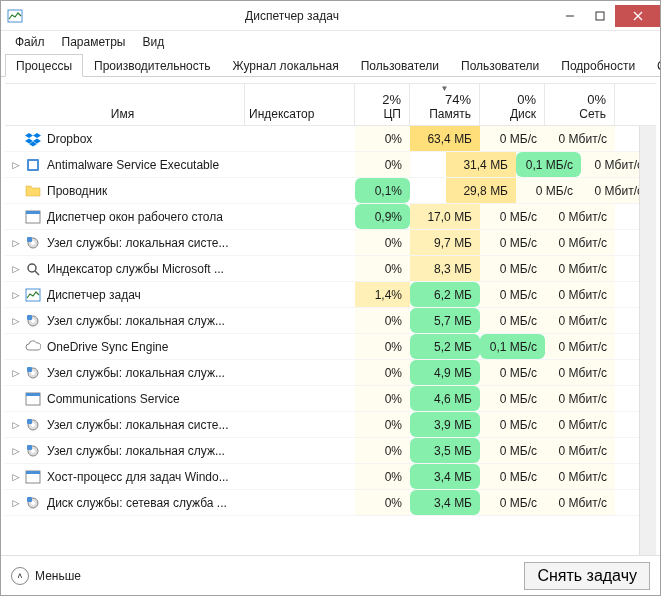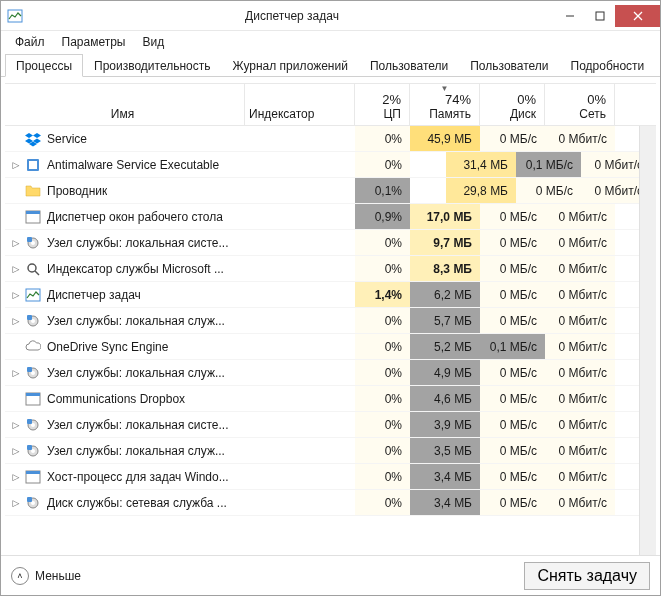--- a/index.html
+++ b/index.html
@@ -39,22 +39,22 @@
 .cell.num { justify-content: flex-end; text-align: right; }
 .cell.cpu { width: 55px; }
 .cell.mem { width: 70px; }
 .cell.disk { width: 65px; }
 .cell.net { width: 70px; }
 .expander { width: 14px; text-align: center; color: #666; font-size: 9px; flex-shrink: 0; }
 .pad { width: 14px; flex-shrink: 0; }
 .picon { width: 16px; height: 16px; margin: 0 6px 0 2px; flex-shrink: 0; }
 .pname { white-space: nowrap; overflow: hidden; text-overflow: ellipsis; }
 .heat0 { background: #fffcf0; }
-.heat1 { background: #a3a3a3; }
-.heat2 { background: #fff0b8; font-weight: bold; }
+.heat1 { background: #86efac; border-radius: 6px; }
+.heat2 { background: #fff0b8; }
 .heat3 { background: #ffe89a; margin-left: 36px; }
 .heat4 { background: #ffdf7a; }
 .footer { height: 40px; border-top: 1px solid #e0e0e0; display: flex; align-items: center; padding: 0 10px; gap: 8px; }
 .less-btn { display: flex; align-items: center; gap: 6px; font-size: 12px; color: #222; }
 .less-circle { width: 18px; height: 18px; border: 1px solid #888; border-radius: 50%; display: flex; align-items: center; justify-content: center; font-size: 9px; }
 .end-task { margin-left: auto; padding: 4px 12px; border: 1px solid #b0b0b0; background: #f4f4f4; font-size: 16px; }
 .vsb { position: absolute; right: 0; top: 42px; bottom: 0; width: 17px; background: #f0f0f0; border-left: 1px solid #e0e0e0; }
 svg { display: block; }
 </style>
 </head>
@@ -91,21 +91,21 @@
 <div class="menubar">
   <div class="menu-item">Файл</div>
   <div class="menu-item">Параметры</div>
   <div class="menu-item">Вид</div>
 </div>
 
 <div class="tabbar">
   <div id="tabs-container" style="display:flex;">
       <div class="tab active">Процессы</div>
       <div class="tab">Производительность</div>
-      <div class="tab">Журнал приложений</div>
+      <div class="tab">Журнал локальная</div>
       <div class="tab">Пользователи</div>
       <div class="tab">Пользователи</div>
       <div class="tab">Подробности</div>
       <div class="tab">С.</div>
     </div>
 
 </div>
 
 <div class="content">
   <div class="grid">
@@ -136,25 +136,25 @@
     </div>
     <div class="body" id="rows-body">
         <div class="row">
           <div class="cell name">
             <span class="pad"></span>
             <span class="picon">
               <svg viewBox="0 0 16 16">
                 <path d="M4 2l4 2.5L4 7 0 4.5zM12 2l4 2.5L12 7 8 4.5zM4 7.5l4 2.5-4 2.5L0 10zM12 7.5l4 2.5-4 2.5-4-2.5zM8 10.5l4 2.5-4 2.5-4-2.5z" fill="#007ee5"></path>
               </svg>
             </span>
-            <span class="pname">Service</span>
-          </div>
-          <div class="cell state"></div>
-          <div class="cell num cpu heat0">0%</div>
-          <div class="cell num mem heat4">45,9 МБ</div>
+            <span class="pname">Dropbox</span>
+          </div>
+          <div class="cell state"></div>
+          <div class="cell num cpu heat0">0%</div>
+          <div class="cell num mem heat4">63,4 МБ</div>
           <div class="cell num disk heat0">0 МБ/с</div>
           <div class="cell num net heat0">0 Мбит/с</div>
         </div>
         <div class="row">
           <div class="cell name">
             <span class="expander">▷</span>
             <span class="picon">
               <svg viewBox="0 0 16 16">
                 <rect x="2" y="2" width="12" height="12" fill="#4a90d9" rx="1"></rect>
                 <rect x="4" y="4" width="8" height="8" fill="#fff"></rect>
@@ -307,21 +307,21 @@
         </div>
         <div class="row">
           <div class="cell name">
             <span class="pad"></span>
             <span class="picon">
               <svg viewBox="0 0 16 16">
                 <rect x="1" y="2" width="14" height="12" fill="#fff" stroke="#888"></rect>
                 <rect x="1" y="2" width="14" height="3" fill="#4a90d9"></rect>
               </svg>
             </span>
-            <span class="pname">Communications Dropbox</span>
+            <span class="pname">Communications Service</span>
           </div>
           <div class="cell state"></div>
           <div class="cell num cpu heat0">0%</div>
           <div class="cell num mem heat1">4,6 МБ</div>
           <div class="cell num disk heat0">0 МБ/с</div>
           <div class="cell num net heat0">0 Мбит/с</div>
         </div>
         <div class="row">
           <div class="cell name">
             <span class="expander">▷</span>

